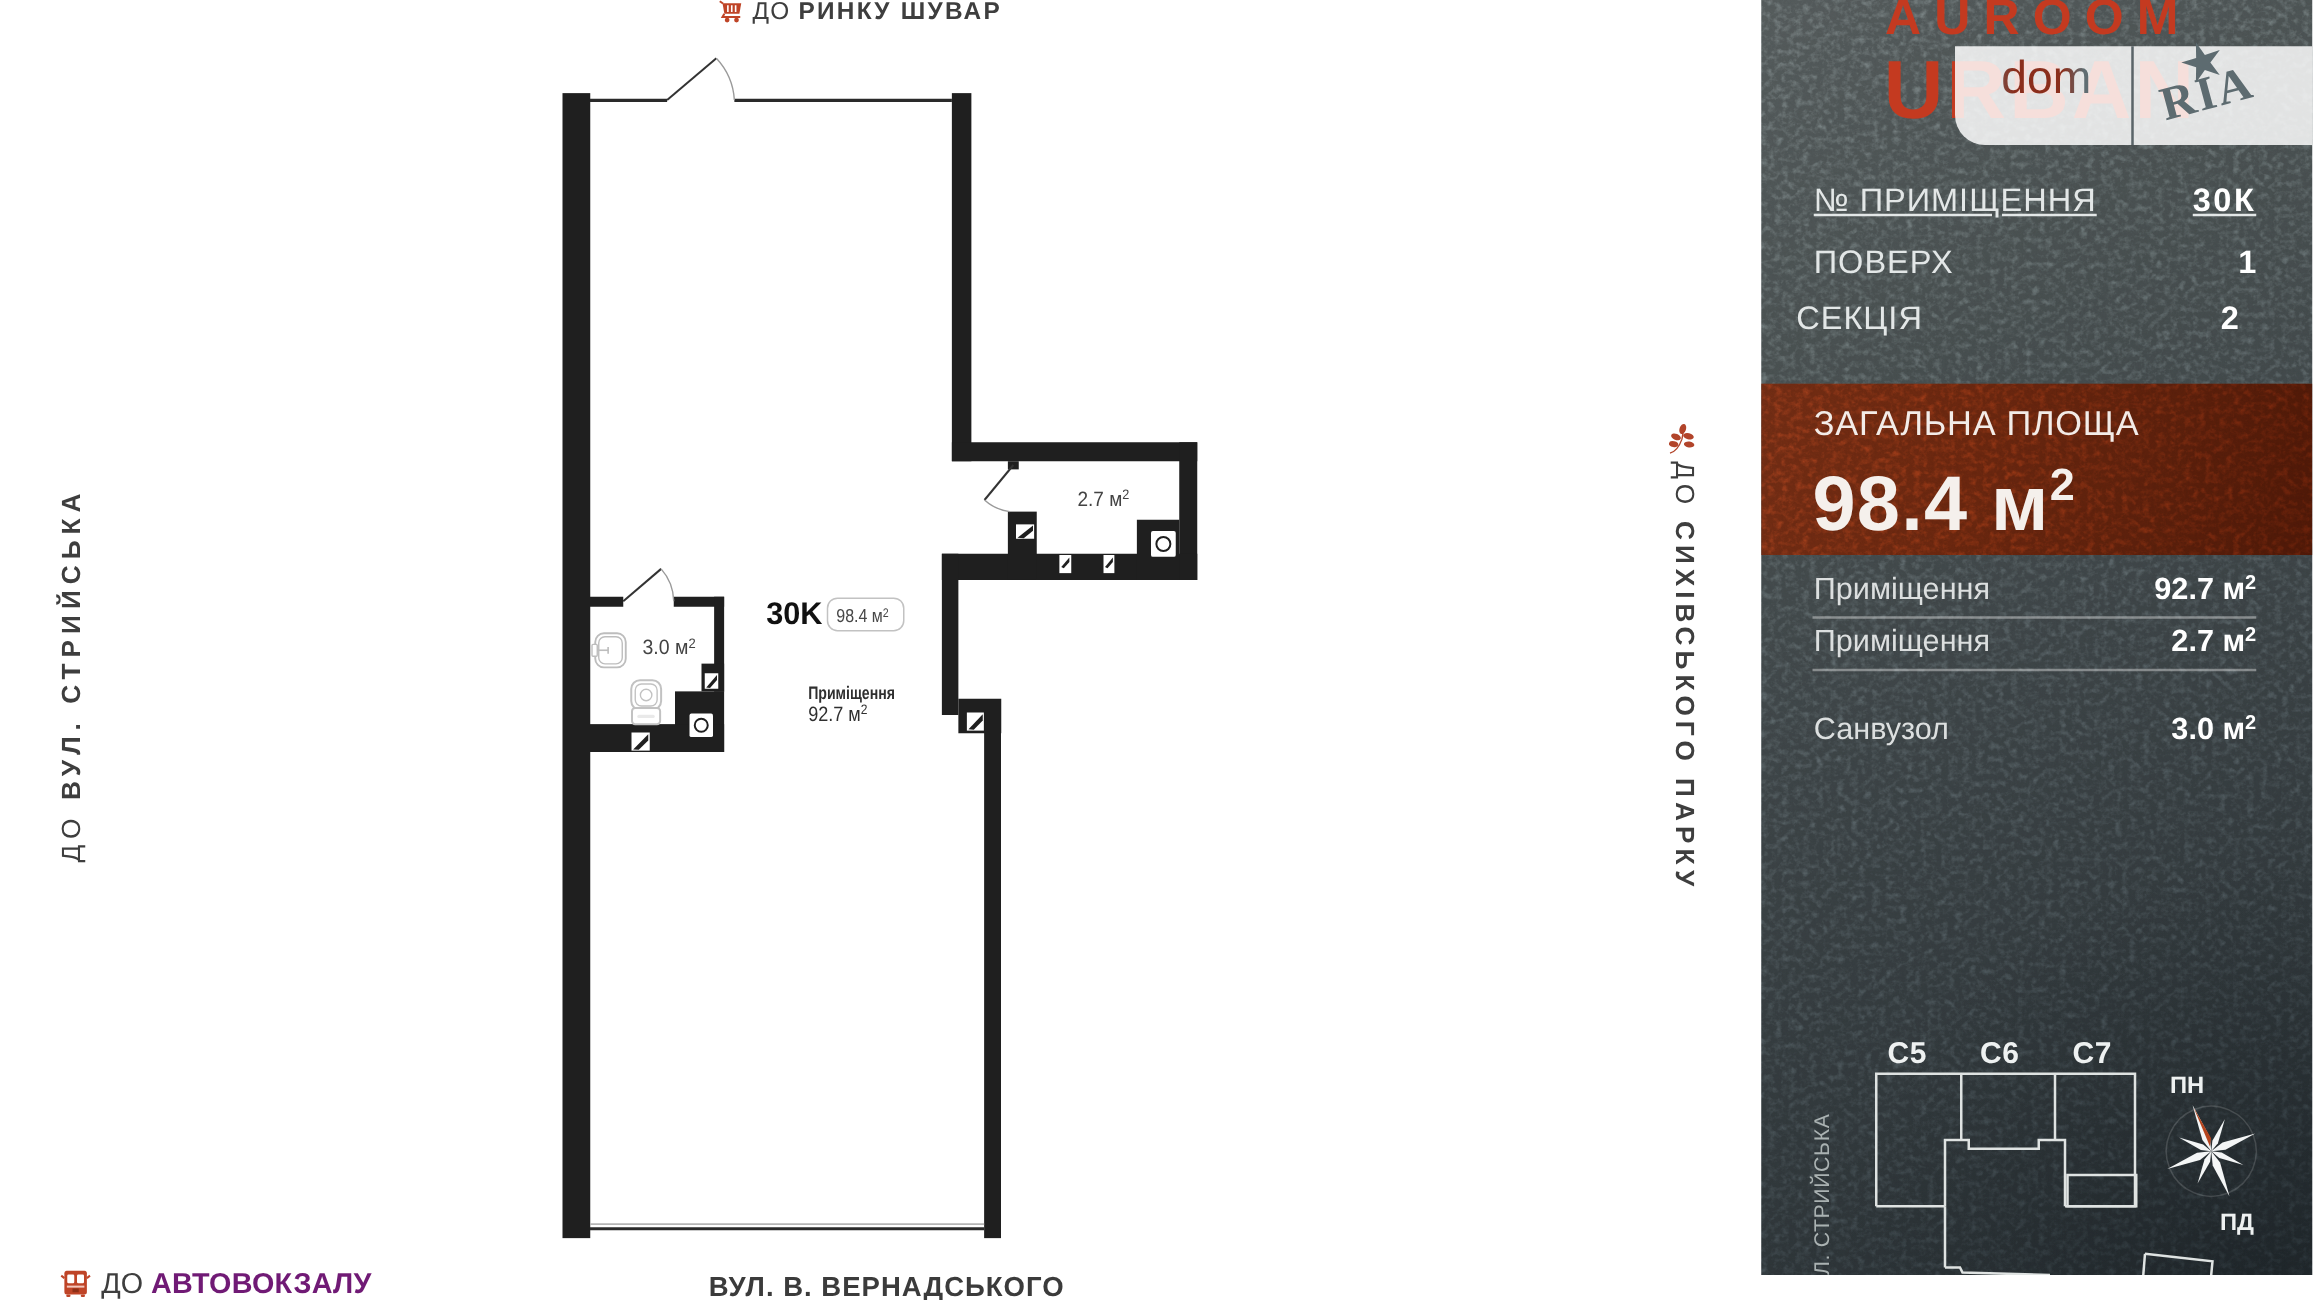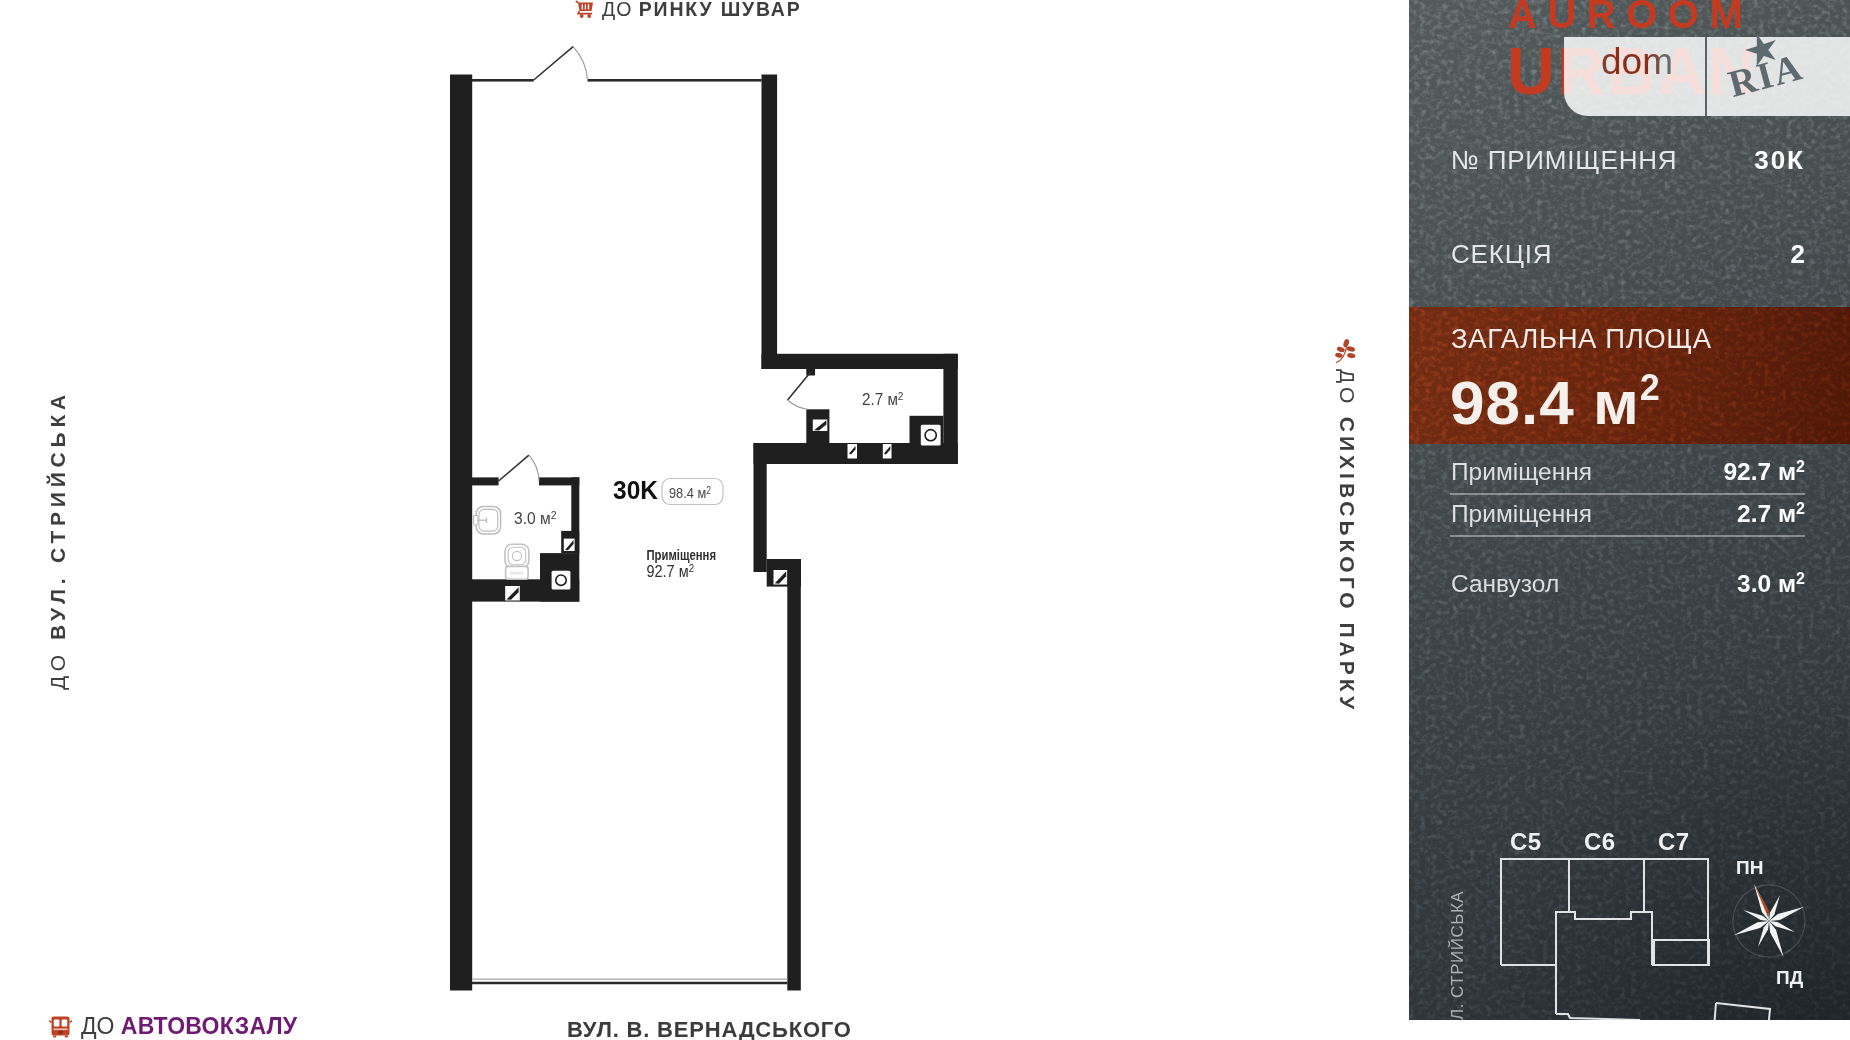--- a/index.html
+++ b/index.html
@@ -246,25 +246,29 @@
   <div class="abs" style="left:155px;top:37px;width:286px;height:79px;background:rgba(255,255,255,0.84);border-bottom-left-radius:24px;"></div>
   <div class="abs" style="left:296px;top:37px;width:2px;height:79px;background:#5a6468;"></div>
   <div class="abs" style="left:192px;top:41px;font-size:37px;font-weight:500;background:linear-gradient(90deg,#7c4a42 0%,#8a2e1c 14%,#8a2e1c 68%,#5f6d72 92%);-webkit-background-clip:text;background-clip:text;color:transparent;text-align:right;">dom</div>
   <div class="abs" style="left:319px;top:53px;font-size:38px;font-weight:bold;font-family:'Liberation Serif',serif;color:#5d6b70;transform:rotate(-15deg);letter-spacing:2px;">RIA</div>
 
   <svg class="abs" style="left:1590px;top:0px" width="0" height="0"></svg>
   <svg class="abs" style="left:330px;top:29px;" width="46" height="42" viewBox="0 0 46 42">
     <path d="M17.7 4.8 L24.9 15.0 L36.8 11.0 L29.3 21.0 L36.8 31.0 L24.9 27.0 L17.7 37.2 L17.9 24.7 L6.0 21.0 L17.9 17.3 Z" fill="#5d6b70"></path>
   </svg>
 
-  <div class="abs" style="left:42px;top:145px;width:354px;display:flex;justify-content:space-between;font-size:26px;color:#e3e7e7;">
+  <div class="abs" style="left:42px;top:145px;width:354px;display:flex;justify-content:space-between;font-size:26px;color:#e3e7e7;text-decoration:underline;">
       <span style="letter-spacing:0.8px;">№ ПРИМІЩЕННЯ</span>
       <span style="font-weight:bold;color:#fff;letter-spacing:2px;">30К</span>
     </div>
-  <div class="abs" style="left:42px;top:239px;width:354px;display:flex;justify-content:space-between;font-size:26px;color:#e3e7e7;">
+  <div class="abs" style="left:42px;top:194px;width:354px;display:flex;justify-content:space-between;font-size:26px;color:#e3e7e7;">
+      <span style="letter-spacing:0.8px;">ПОВЕРХ</span>
+      <span style="font-weight:bold;color:#fff;">1</span>
+    </div>
+  <div class="abs" style="left:28px;top:239px;width:354px;display:flex;justify-content:space-between;font-size:26px;color:#e3e7e7;">
       <span style="letter-spacing:0.8px;">СЕКЦІЯ</span>
       <span style="font-weight:bold;color:#fff;">2</span>
     </div>
 
   <div class="abs" style="left:42px;top:458px;width:354px;display:flex;justify-content:space-between;font-size:24.5px;color:#dcdfdf;">
       <span>Приміщення</span>
       <span style="font-weight:bold;color:#fff;margin-left:32px;">92.7 м<span style="font-size:16px;vertical-align:8px;font-weight:bold;">2</span></span>
     </div>
   <div class="abs" style="left:41px;top:493px;width:355px;height:1.5px;background:rgba(255,255,255,0.38);"></div>
   <div class="abs" style="left:42px;top:500px;width:354px;display:flex;justify-content:space-between;font-size:24.5px;color:#dcdfdf;">

